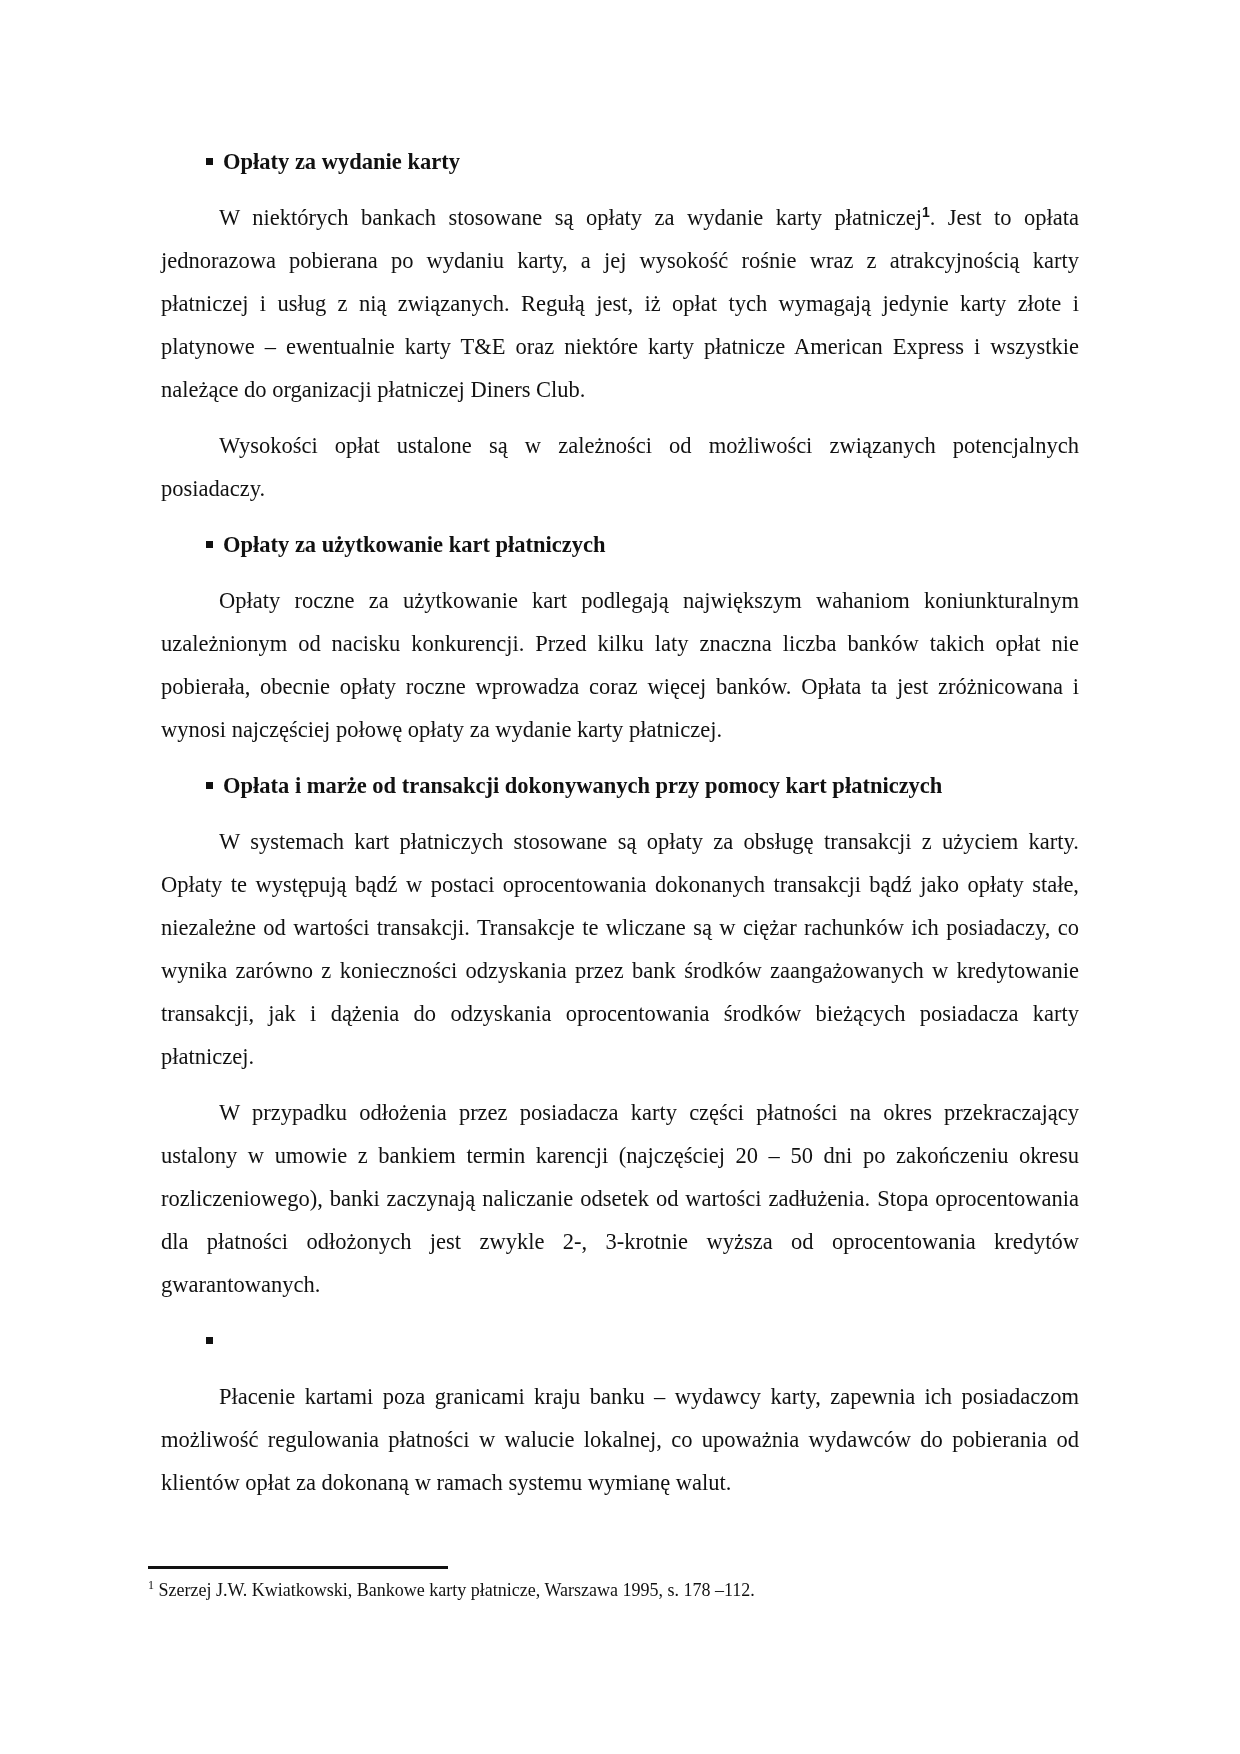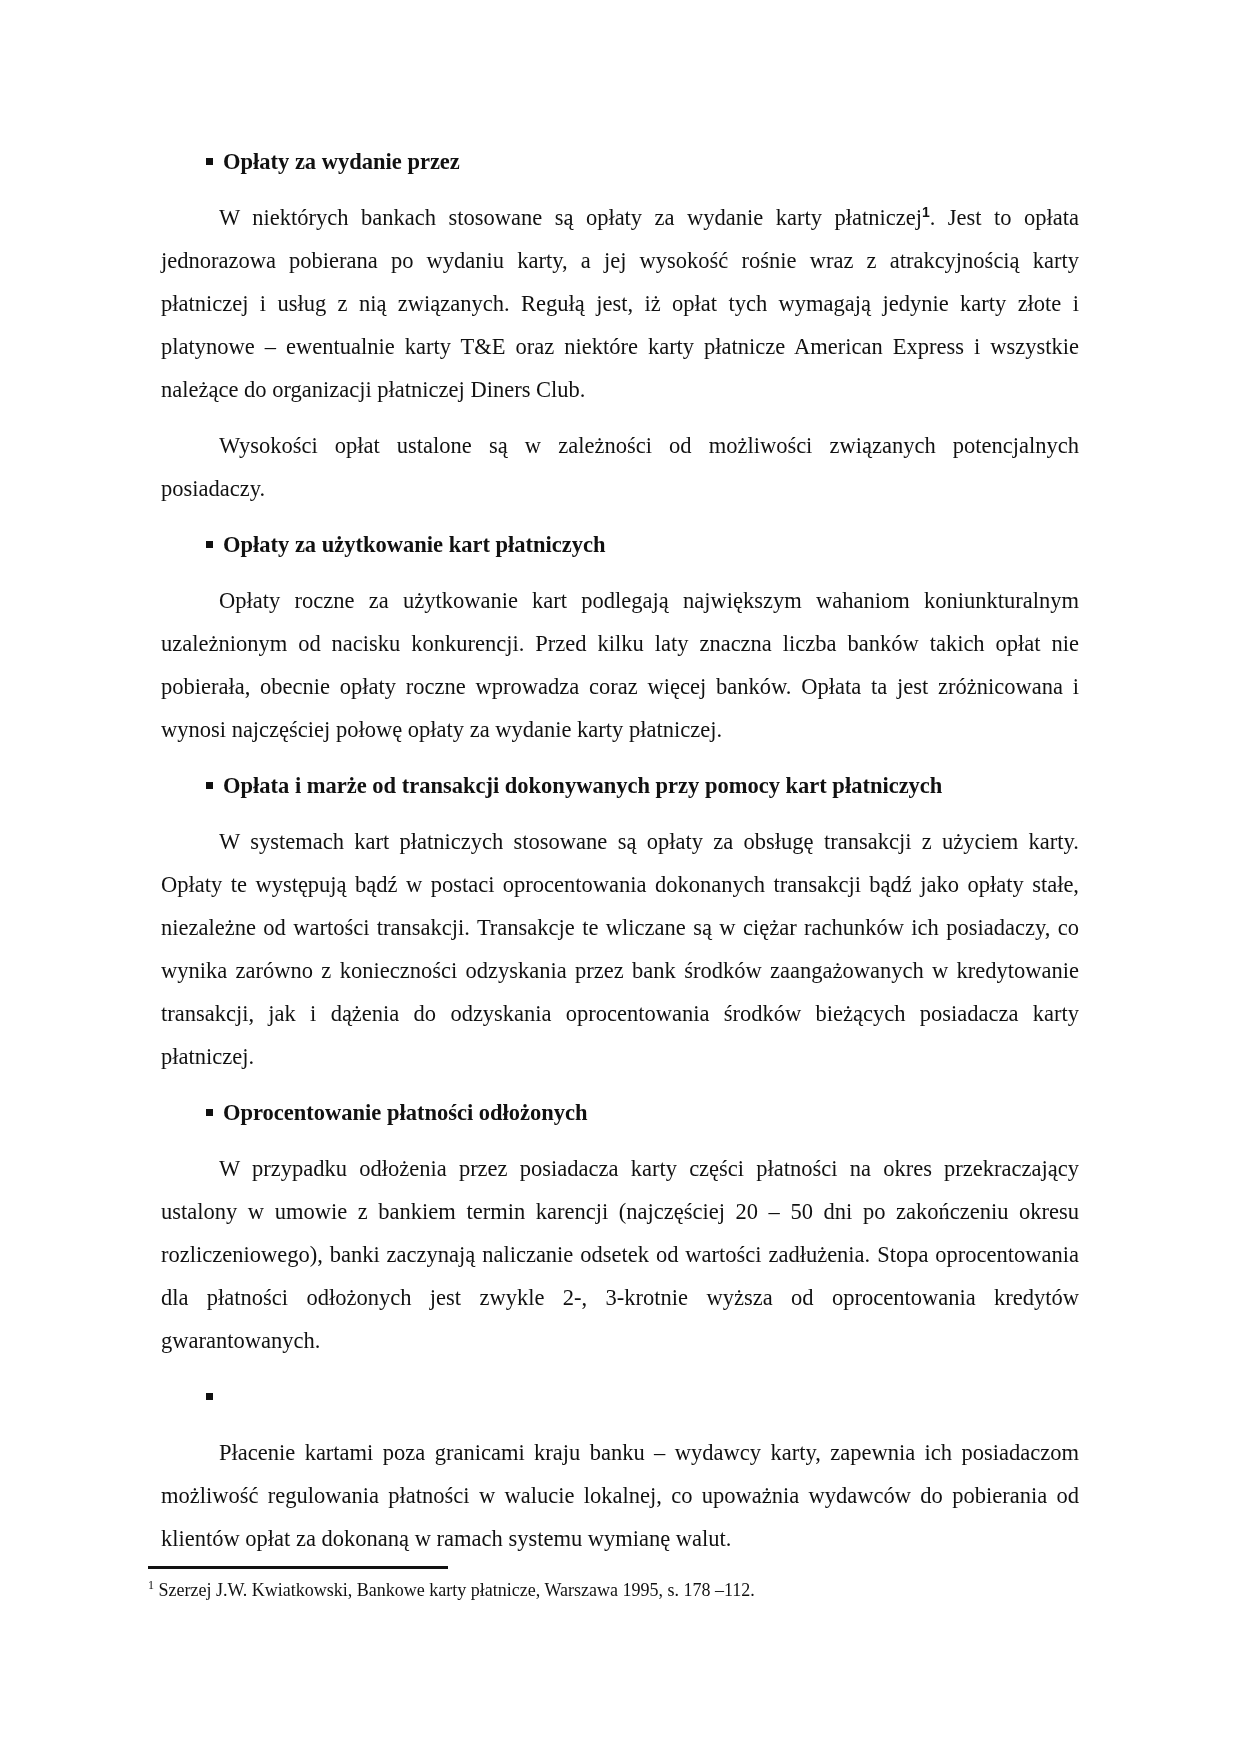--- a/index.html
+++ b/index.html
@@ -32,31 +32,30 @@
     font-size: 18px; line-height: 24px; white-space: nowrap;
   }
   .footnote .fn-mark { font-size: 12px; vertical-align: super; line-height: 0; }
   .footnote .title { }
 </style>
 </head>
 <body>
 
 <div class="page">
 
-  <p class="heading"><span class="bullet"></span><span>Opłaty za wydanie przez</span></p>
+  <p class="heading"><span class="bullet"></span><span>Opłaty za wydanie karty</span></p>
   <p class="para"><span>W niektórych bankach stosowane są opłaty za wydanie karty płatniczej</span><span class="sup">1</span><span>. Jest to opłata jednorazowa pobierana po wydaniu karty, a jej wysokość rośnie wraz z atrakcyjnością karty płatniczej i usług z nią związanych. Regułą jest, iż opłat tych wymagają jedynie karty złote i platynowe – ewentualnie karty T&amp;E oraz niektóre karty płatnicze American Express i wszystkie należące do organizacji płatniczej Diners Club.</span></p>
   <p class="para">Wysokości opłat ustalone są w zależności od możliwości związanych potencjalnych posiadaczy.</p>
 
   <p class="heading"><span class="bullet"></span><span>Opłaty za użytkowanie kart płatniczych</span></p>
   <p class="para">Opłaty roczne za użytkowanie kart podlegają największym wahaniom koniunkturalnym uzależnionym od nacisku konkurencji. Przed kilku laty znaczna liczba banków takich opłat nie pobierała, obecnie opłaty roczne wprowadza coraz więcej banków. Opłata ta jest zróżnicowana i wynosi najczęściej połowę opłaty za wydanie karty płatniczej.</p>
 
   <p class="heading"><span class="bullet"></span><span>Opłata i marże od transakcji dokonywanych przy pomocy kart płatniczych</span></p>
   <p class="para">W systemach kart płatniczych stosowane są opłaty za obsługę transakcji z użyciem karty. Opłaty te występują bądź w postaci oprocentowania dokonanych transakcji bądź jako opłaty stałe, niezależne od wartości transakcji. Transakcje te wliczane są w ciężar rachunków ich posiadaczy, co wynika zarówno z konieczności odzyskania przez bank środków zaangażowanych w kredytowanie transakcji, jak i dążenia do odzyskania oprocentowania środków bieżących posiadacza karty płatniczej.</p>
 
-  <p class="heading"><span class="bullet"></span><span>Oprocentowanie płatności odłożonych</span></p>
   <p class="para">W przypadku odłożenia przez posiadacza karty części płatności na okres przekraczający ustalony w umowie z bankiem termin karencji (najczęściej 20 – 50 dni po zakończeniu okresu rozliczeniowego), banki zaczynają naliczanie odsetek od wartości zadłużenia. Stopa oprocentowania dla płatności odłożonych jest zwykle 2-, 3-krotnie wyższa od oprocentowania kredytów gwarantowanych.</p>
 
   <p class="heading"><span class="bullet"></span></p>
   <p class="para">Płacenie kartami poza granicami kraju banku – wydawcy karty, zapewnia ich posiadaczom możliwość regulowania płatności w walucie lokalnej, co upoważnia wydawców do pobierania od klientów opłat za dokonaną w ramach systemu wymianę walut.</p>
 
 </div>
 
 <div class="footnote-rule"></div>
 <div class="footnote"><span class="fn-mark">1</span><span> Szerzej  J.W. Kwiatkowski, </span><span class="title">Bankowe karty płatnicze</span><span>, Warszawa 1995, s. 178 –112.</span></div>
 

